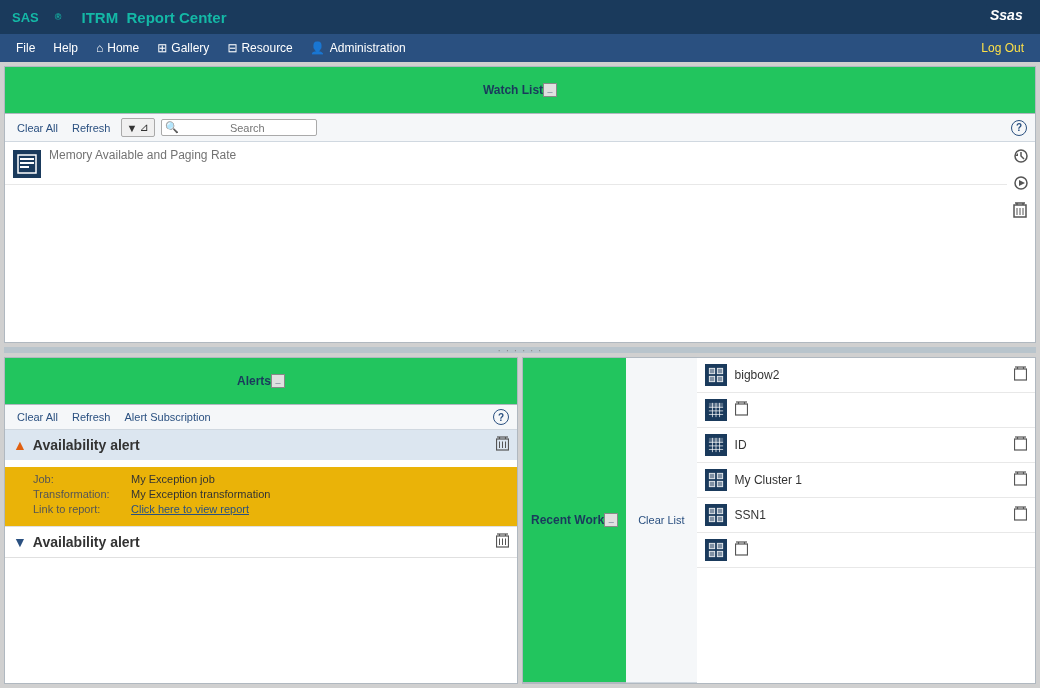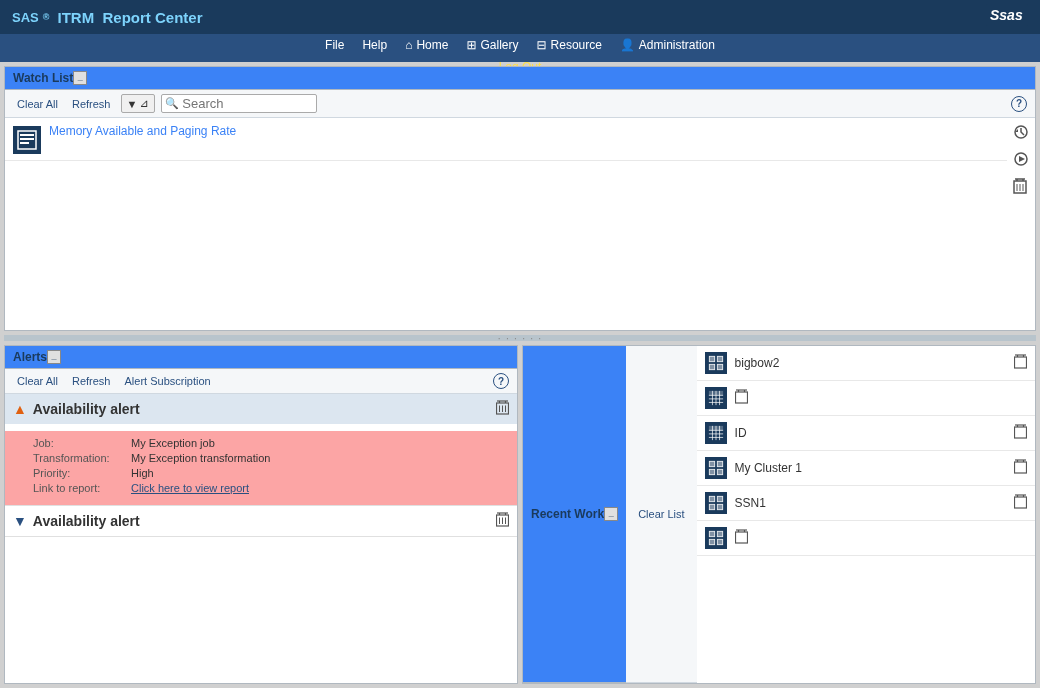--- a/index.html
+++ b/index.html
@@ -11,24 +11,24 @@
       color: white;
       display: flex;
       align-items: center;
       justify-content: space-between;
       padding: 0 12px;
       height: 34px;
     }
     #top-header .title {
       font-size: 15px;
       font-weight: bold;
-      color: #7dd3fc;
-      display: flex;
-      align-items: center;
-      gap: 4px;
+      color: #14b8a6;
+      display: flex;
+      align-items: center;
+      gap: 16px;
     }
     #top-header .title .sas-logo {
       font-size: 13px;
       font-weight: bold;
     }
     #top-header .title .reg { font-size: 9px; vertical-align: super; }
     #sas-logo-right {
       color: white;
       font-size: 18px;
       font-weight: bold;
@@ -36,21 +36,20 @@
     }
 
     
     #menu-bar {
       background: #2a5080;
       display: flex;
       align-items: center;
       justify-content: space-between;
       padding: 0 8px;
       height: 28px;
-      flex-direction: column;
     }
     #menu-bar .menu-left {
       display: flex;
       align-items: center;
       gap: 2px;
     }
     #menu-bar .menu-item {
       color: white;
       padding: 4px 8px;
       font-size: 12px;
@@ -82,26 +81,26 @@
       background: white;
       border: 1px solid #b0b8c0;
       flex: 1 1 auto;
       min-height: 200px;
       display: flex;
       flex-direction: column;
       max-height: 340px;
     }
 
     .panel-header {
-      background: #3b82f6;
+      background: #22c55e;
       border-bottom: 1px solid #b0b8c0;
-      padding: 4px 8px;
-      display: flex;
-      align-items: center;
-      justify-content: flex-start;
+      padding: 16px 8px;
+      display: flex;
+      align-items: center;
+      justify-content: center;
       font-weight: bold;
       font-size: 12px;
       color: #1a3a5c;
     }
     .panel-header .panel-title { font-weight: bold; }
     .panel-header .panel-controls { display: flex; gap: 4px; align-items: center; }
 
     .panel-toolbar {
       background: #f5f7f9;
       border-bottom: 1px solid #d0d8e0;
@@ -122,23 +121,24 @@
       align-items: center;
       border: 1px solid #aaa;
       background: white;
       border-radius: 2px;
       padding: 1px 4px;
       gap: 3px;
     }
     .search-box input {
       border: none;
       outline: none;
-      font-size: 13px;
+      font-size: 11px;
       width: 130px;
       color: #666;
+      text-align: center;
     }
     .search-box .search-icon { color: #888; font-size: 11px; }
 
     .filter-btn {
       display: flex;
       align-items: center;
       gap: 2px;
       border: 1px solid #aaa;
       background: #f0f0f0;
       padding: 2px 5px;
@@ -167,21 +167,21 @@
       background: #1a3a5c;
       display: flex;
       align-items: center;
       justify-content: center;
       color: white;
       font-size: 14px;
       flex-shrink: 0;
       margin-top: 2px;
     }
     .watch-list-item .item-content { flex: 1; }
-    .watch-list-item .item-title { font-size: 12px; color: #3b82f6; }
+    .watch-list-item .item-title { font-size: 12px; color: #737373; }
 
     .watch-list-side-actions {
       display: flex;
       flex-direction: column;
       gap: 4px;
       padding: 4px;
     }
     .side-action-btn {
       color: #555;
       cursor: pointer;
@@ -226,21 +226,21 @@
       gap: 6px;
     }
     .alert-header.collapsed { background: white; }
     .alert-icon-up { color: #e06010; font-size: 14px; }
     .alert-icon-down { color: #2a5080; font-size: 14px; }
     .alert-title { font-size: 14px; color: #333; font-weight: bold; flex: 1; }
     .alert-delete { color: #555; cursor: pointer; font-size: 13px; }
 
     .alert-body {
       padding: 6px 0 8px 28px;
-      background: #fca5a5;
+      background: #eab308;
       margin-top: 7px;
     }
     .alert-field { display: flex; gap: 8px; margin-bottom: 3px; font-size: 11px; }
     .alert-field-label { color: #555; width: 90px; flex-shrink: 0; }
     .alert-field-value { color: #333; }
     .alert-link { color: #2a5080; text-decoration: underline; cursor: pointer; font-size: 11px; }
 
     
     .recent-item {
       display: flex;
@@ -466,24 +466,20 @@
           <div class="alert-body">
             <div class="alert-field">
               <span class="alert-field-label">Job:</span>
               <span class="alert-field-value">My Exception job</span>
             </div>
             <div class="alert-field">
               <span class="alert-field-label">Transformation:</span>
               <span class="alert-field-value">My Exception transformation</span>
             </div>
             <div class="alert-field">
-              <span class="alert-field-label">Priority:</span>
-              <span class="alert-field-value">High</span>
-            </div>
-            <div class="alert-field">
               <span class="alert-field-label">Link to report:</span>
               <span class="alert-link">Click here to view report</span>
             </div>
           </div>
         </div>
 
         <div class="alert-item">
           <div class="alert-header collapsed" style="background:white;">
             <span class="alert-icon-down" style="color:#2a5080;">▼</span>
             <span class="alert-title">Availability alert</span>

